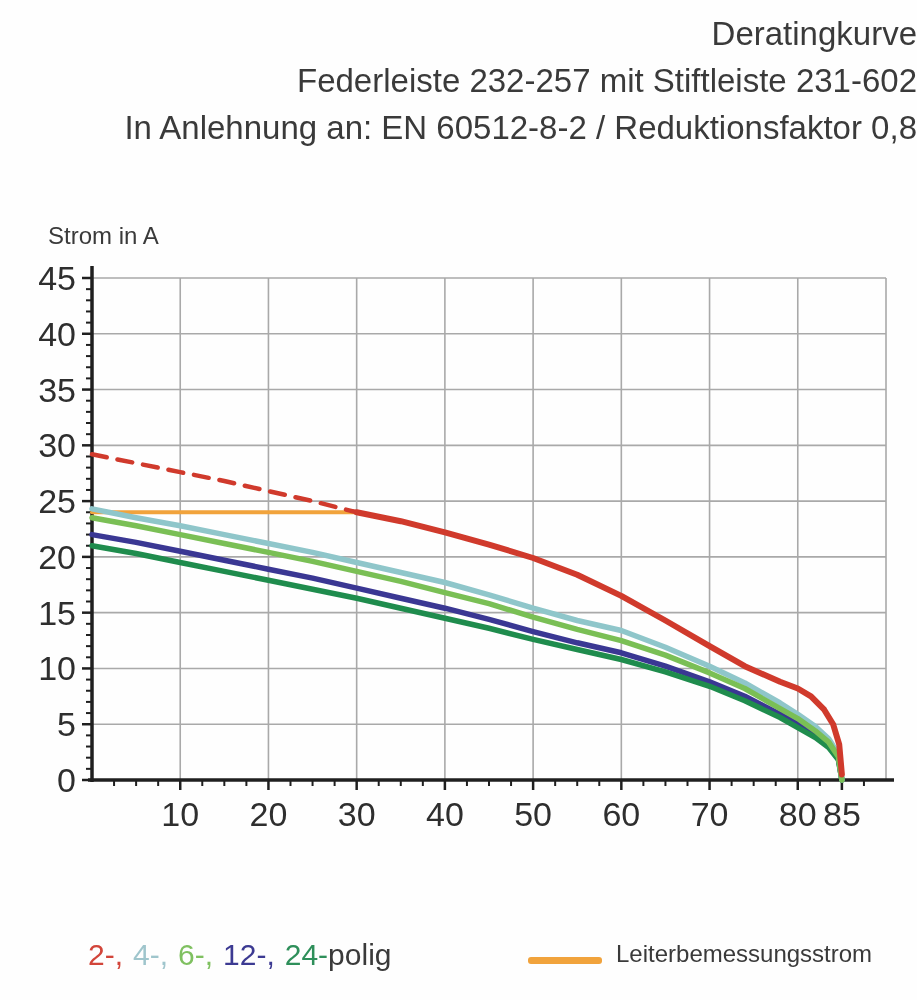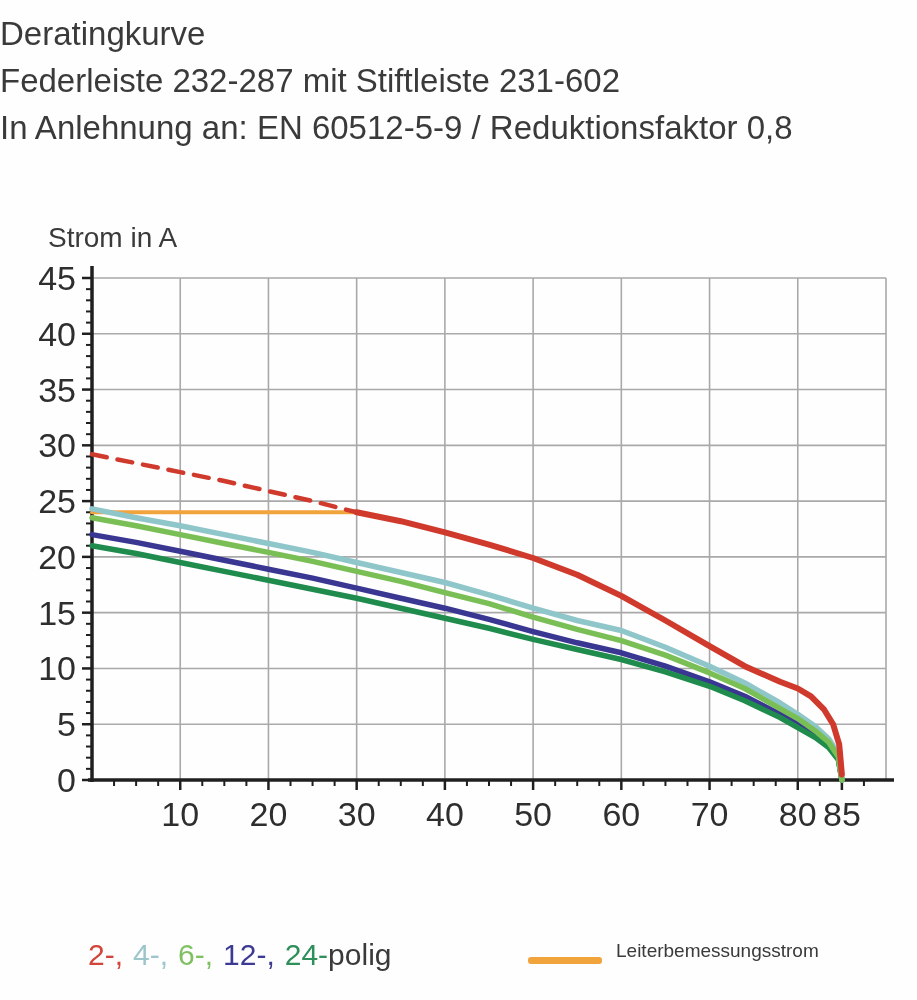--- a/index.html
+++ b/index.html
@@ -1,42 +1,42 @@
 <!DOCTYPE html>
 <html><head>
 <meta charset="utf-8">
 <style>
   html,body{margin:0;padding:0;background:#ffffff;}
   .page{
     position:relative;width:917px;height:1000px;background:#fefefe;overflow:hidden;
     font-family:"Liberation Sans",sans-serif;color:#383838;
   }
-  .title-block{position:absolute;top:10px;left:0;width:917px;text-align:left;}
+  .title-block{position:absolute;top:10px;left:0;width:917px;text-align:right;}
   .title-line{font-size:33px;line-height:47px;white-space:nowrap;color:#3a3a3a;}
   #chart-svg{position:absolute;left:0;top:0;}
-  .axis-title{position:absolute;font-size:28px;color:#3a3a3a;white-space:nowrap;}
+  .axis-title{position:absolute;font-size:24px;color:#3a3a3a;white-space:nowrap;}
   #y-axis-title{left:48px;top:222px;}
   #x-axis-title{right:33px;top:855px;}
   .legend-row{position:absolute;left:0;top:938px;width:917px;height:50px;padding-left:6px;}
   .poles-legend{position:absolute;left:88px;top:0;font-size:30px;white-space:nowrap;}
   .pole-item{margin-right:10px;}
   .pole-item.last{margin-right:0;}
   .poles-suffix{color:#3a3a3a;}
   .rated-swatch{position:absolute;left:528px;top:19px;width:74px;height:7px;border-radius:3px;}
-  .rated-label{position:absolute;left:616px;top:2px;font-size:19px;color:#3a3a3a;white-space:nowrap;}
+  .rated-label{position:absolute;left:616px;top:2px;font-size:24px;color:#3a3a3a;white-space:nowrap;}
 </style>
 </head>
 <body>
 
 <div class="page">
 
   <div class="title-block">
     <div class="title-line">Deratingkurve</div>
-    <div class="title-line">Federleiste 232-287 mit Stiftleiste 231-602</div>
-    <div class="title-line">In Anlehnung an: EN 60512-5-9 / Reduktionsfaktor 0,8</div>
+    <div class="title-line">Federleiste 232-257 mit Stiftleiste 231-602</div>
+    <div class="title-line">In Anlehnung an: EN 60512-8-2 / Reduktionsfaktor 0,8</div>
   </div>
 
   <div class="axis-title" id="y-axis-title">Strom in A</div>
 
   <svg id="chart-svg" width="917" height="1000" viewBox="0 0 917 1000">
       <g>
         <line x1="180.22222222222223" y1="278" x2="180.22222222222223" y2="780" stroke="#a9a9a9" stroke-width="1.6"></line>
         <line x1="268.44444444444446" y1="278" x2="268.44444444444446" y2="780" stroke="#a9a9a9" stroke-width="1.6"></line>
         <line x1="356.66666666666663" y1="278" x2="356.66666666666663" y2="780" stroke="#a9a9a9" stroke-width="1.6"></line>
         <line x1="444.88888888888886" y1="278" x2="444.88888888888886" y2="780" stroke="#a9a9a9" stroke-width="1.6"></line>

